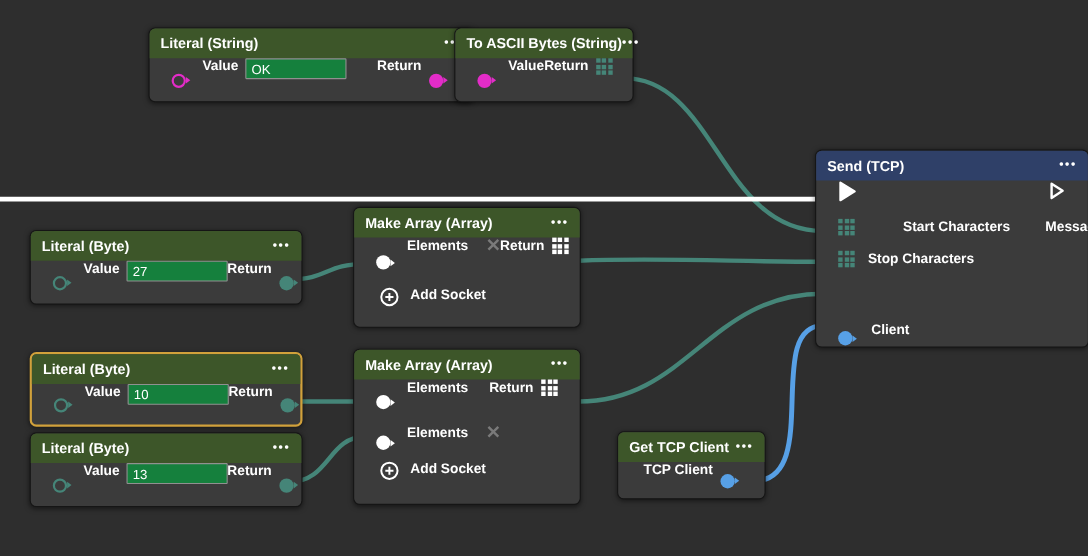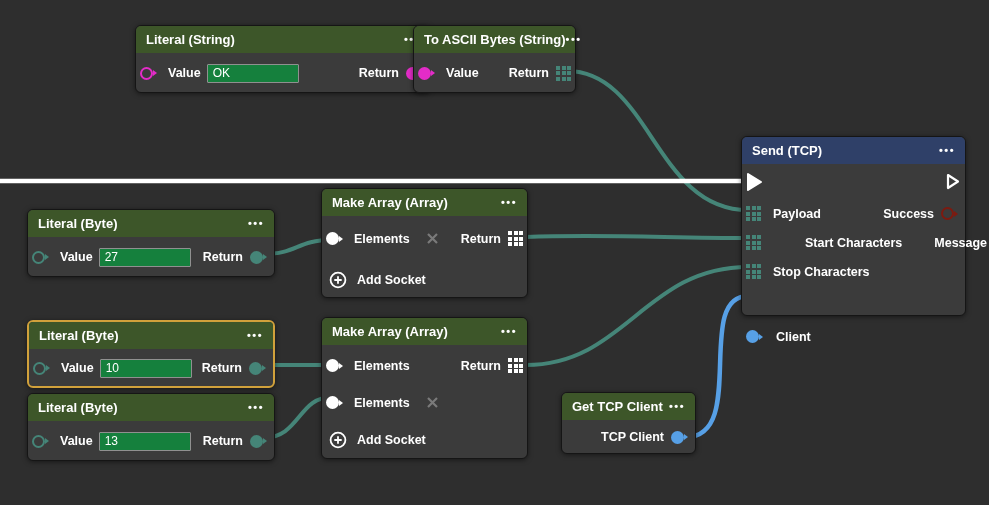--- a/index.html
+++ b/index.html
@@ -25,21 +25,21 @@
     height:27px;display:flex;align-items:center;padding:0 10px;
     border-radius:5px 5px 0 0;font-weight:bold;font-size:13px;color:#fff;
     box-sizing:border-box;
   }
   .node.selected .hdr{border-radius:4px 4px 0 0;}
   .hdr.green{background:var(--hdr-green,#3d5629);}
   .hdr.blue{background:var(--hdr-blue,#2f4068);}
   .hdr .title{flex:1;white-space:nowrap;}
   .menu-dots{font-size:11px;letter-spacing:1.5px;cursor:pointer;line-height:1;}
 
-  .row{display:flex;align-items:center;padding:0 4px;font-weight:bold;font-size:12.5px;white-space:nowrap;}
+  .row{display:flex;padding:0 20px;font-weight:bold;font-size:12.5px;white-space:nowrap;}
 
   .port{display:flex;align-items:center;flex:none;}
   .pc{box-sizing:border-box;width:13px;height:13px;border-radius:50%;display:block;flex:none;}
   .pc.hollow{border:2.5px solid currentColor;background:transparent;}
   .pc.filled{background:currentColor;}
   .nub{width:0;height:0;border:3.5px solid transparent;border-left:4.5px solid currentColor;flex:none;}
 
   .teal{color:var(--teal,#458578);}
   .magenta{color:var(--magenta,#e32cc8);}
   .blue-c{color:var(--blue,#57a0e6);}
@@ -118,55 +118,36 @@
           <b></b>
           <b></b>
           <b></b>
           <b></b>
           <b></b>
           <b></b>
         </span>
     </div>
   </div>
 
-  <div class="node" style="left:741px;top:136px;width:225px;height:180px;">
+  <div class="node" style="left:741px;top:136px;width:249px;height:180px;">
     <div class="hdr blue">
       <span class="title">Send (TCP)</span>
       <span class="menu-dots">•••</span>
     </div>
     <div class="row" style="height:35px;">
       <span class="tri">
         <svg width="17" height="20" viewBox="0 0 17 20">
             <path d="M2 2 L15 10 L2 18 Z" fill="#ffffff" stroke="#ffffff" stroke-width="2" stroke-linejoin="round"></path>
           </svg>
       </span>
       <span class="tri" style="margin-left:auto;">
         <svg width="16" height="19" viewBox="0 0 16 19">
             <path d="M3 3 L13 9.5 L3 16 Z" fill="none" stroke="#ffffff" stroke-width="2.2" stroke-linejoin="round"></path>
           </svg>
       </span>
-    </div>
-    <div class="row" style="height:29px;">
-      <span class="grid-icon teal">
-          <b></b>
-          <b></b>
-          <b></b>
-          <b></b>
-          <b></b>
-          <b></b>
-          <b></b>
-          <b></b>
-          <b></b>
-        </span>
-      <span class="lbl" style="margin-left:12px;">Payload</span>
-      <span class="lbl ret">Success</span>
-      <span class="port red-c">
-          <i class="pc hollow"></i>
-          <i class="nub"></i>
-        </span>
     </div>
     <div class="row" style="height:29px;gap:32px;">
       <span class="grid-icon teal">
           <b></b>
           <b></b>
           <b></b>
           <b></b>
           <b></b>
           <b></b>
           <b></b>

